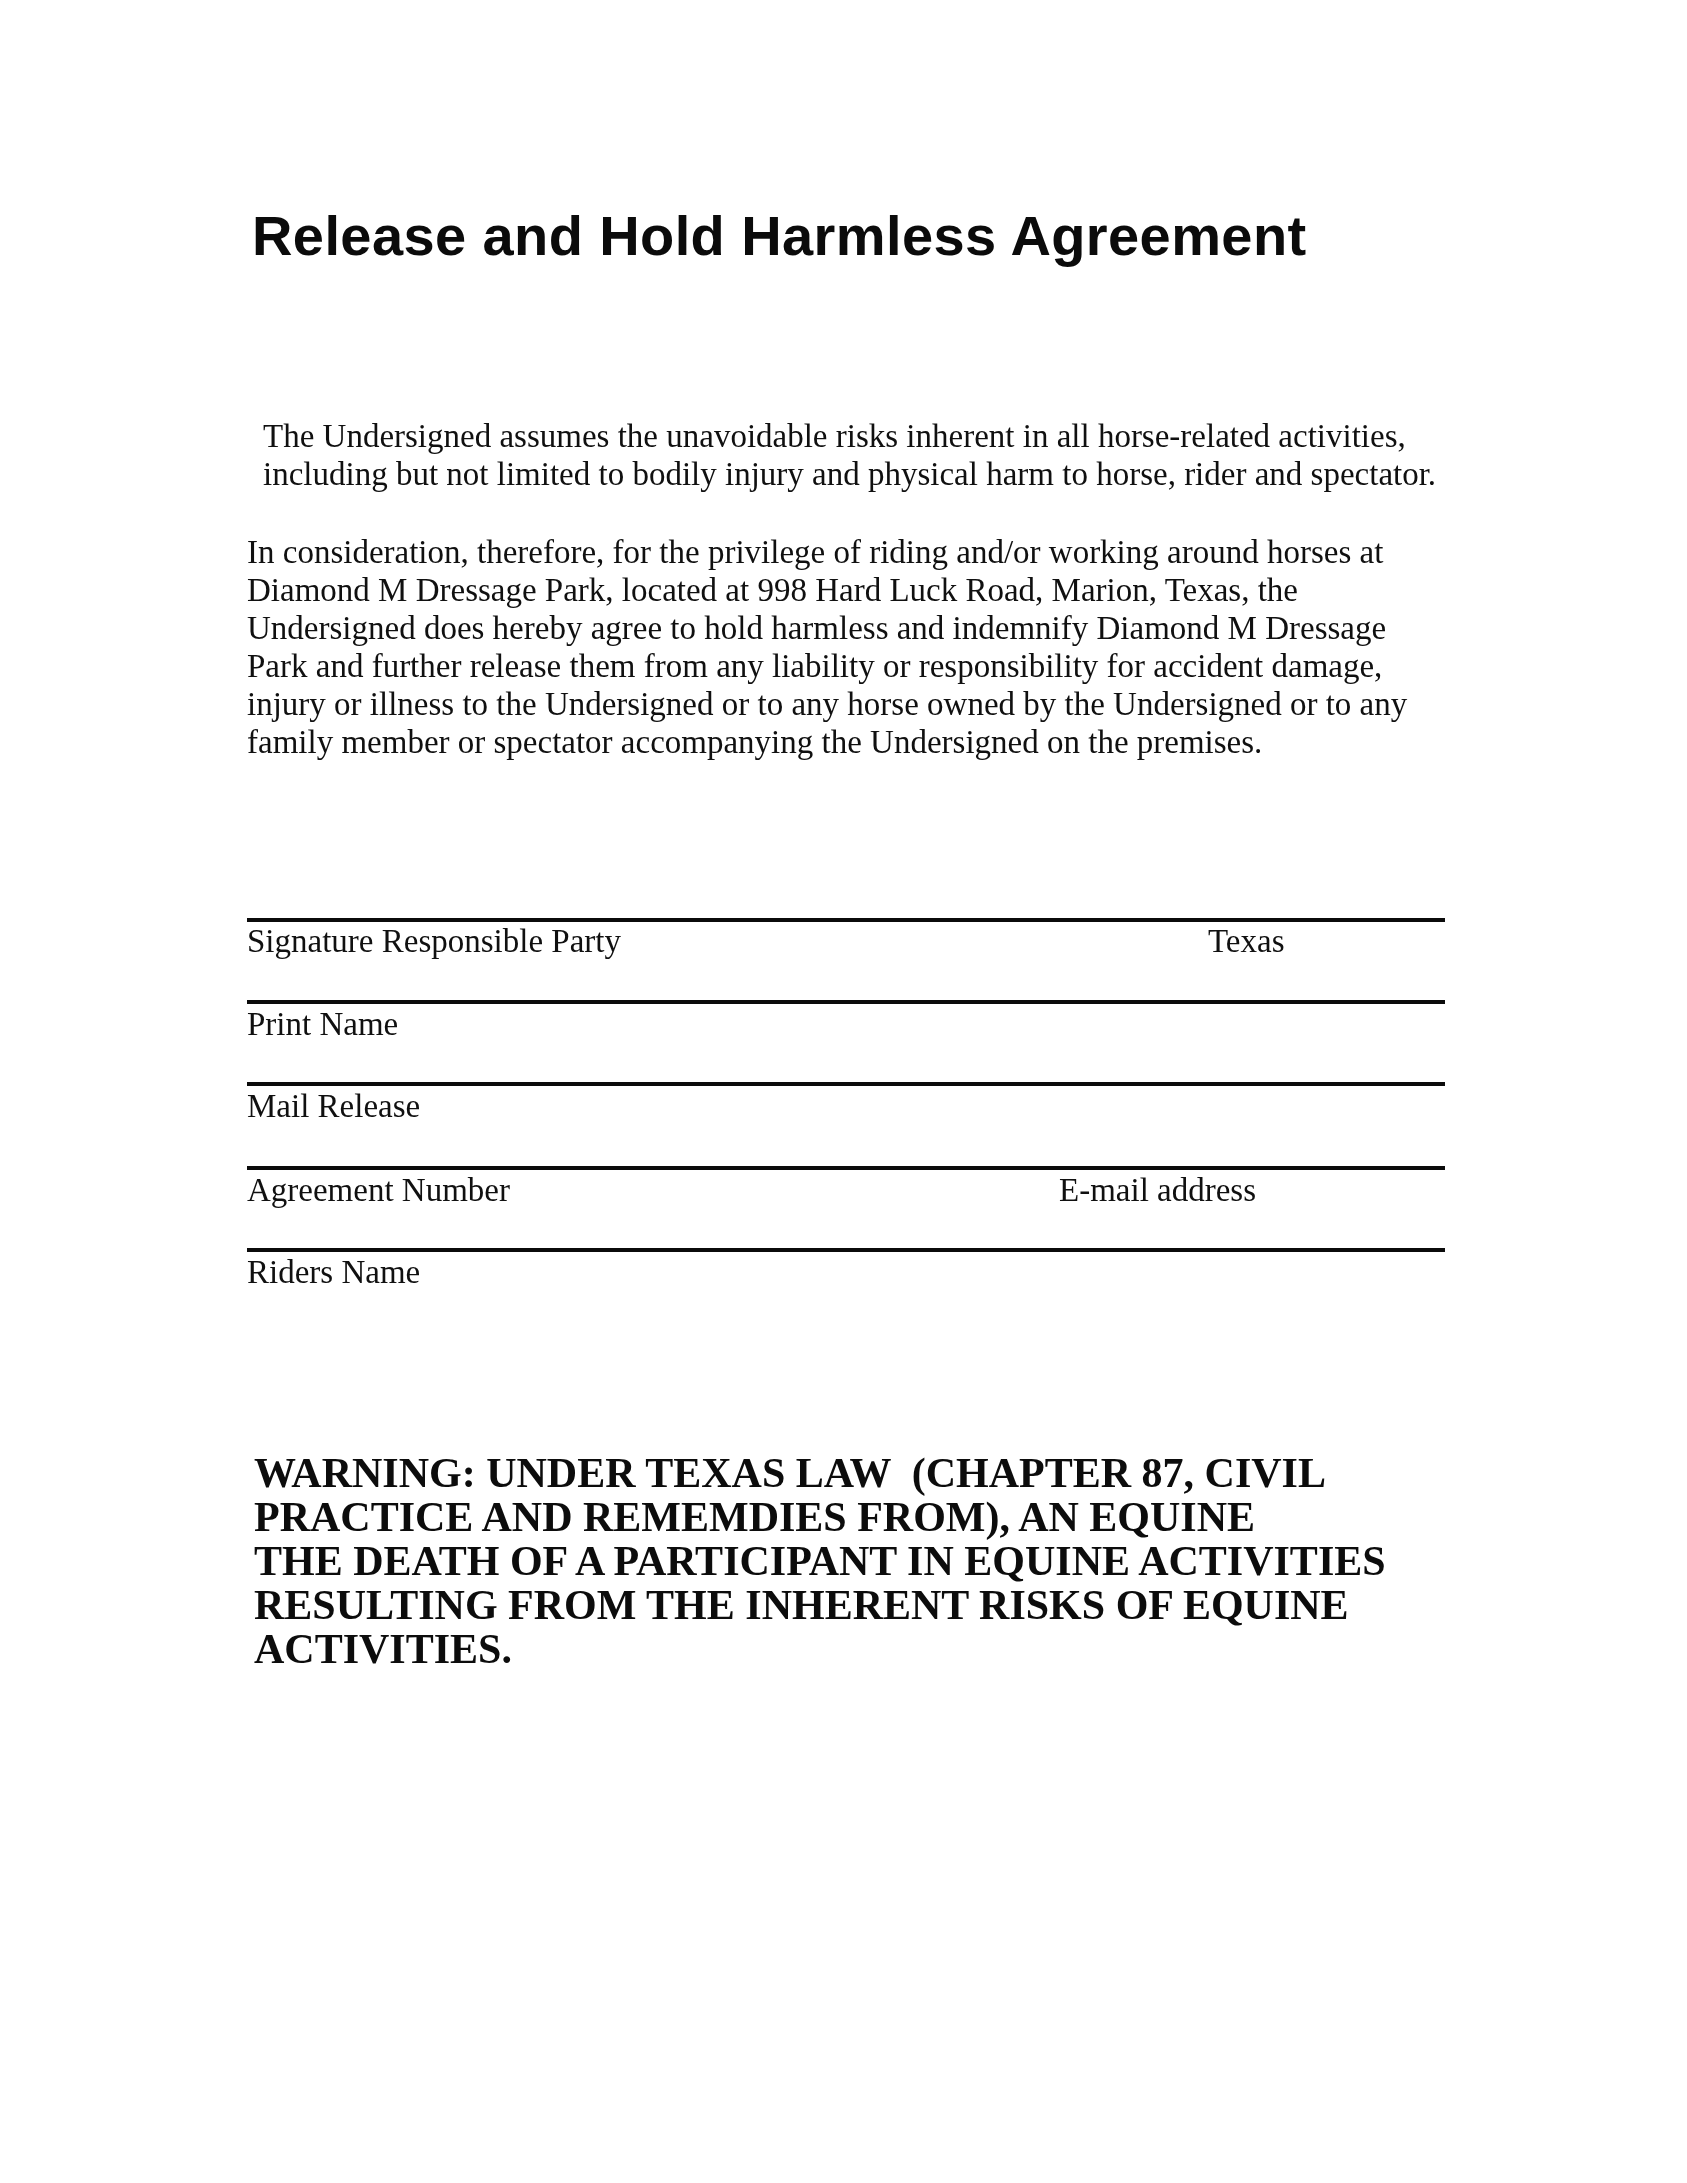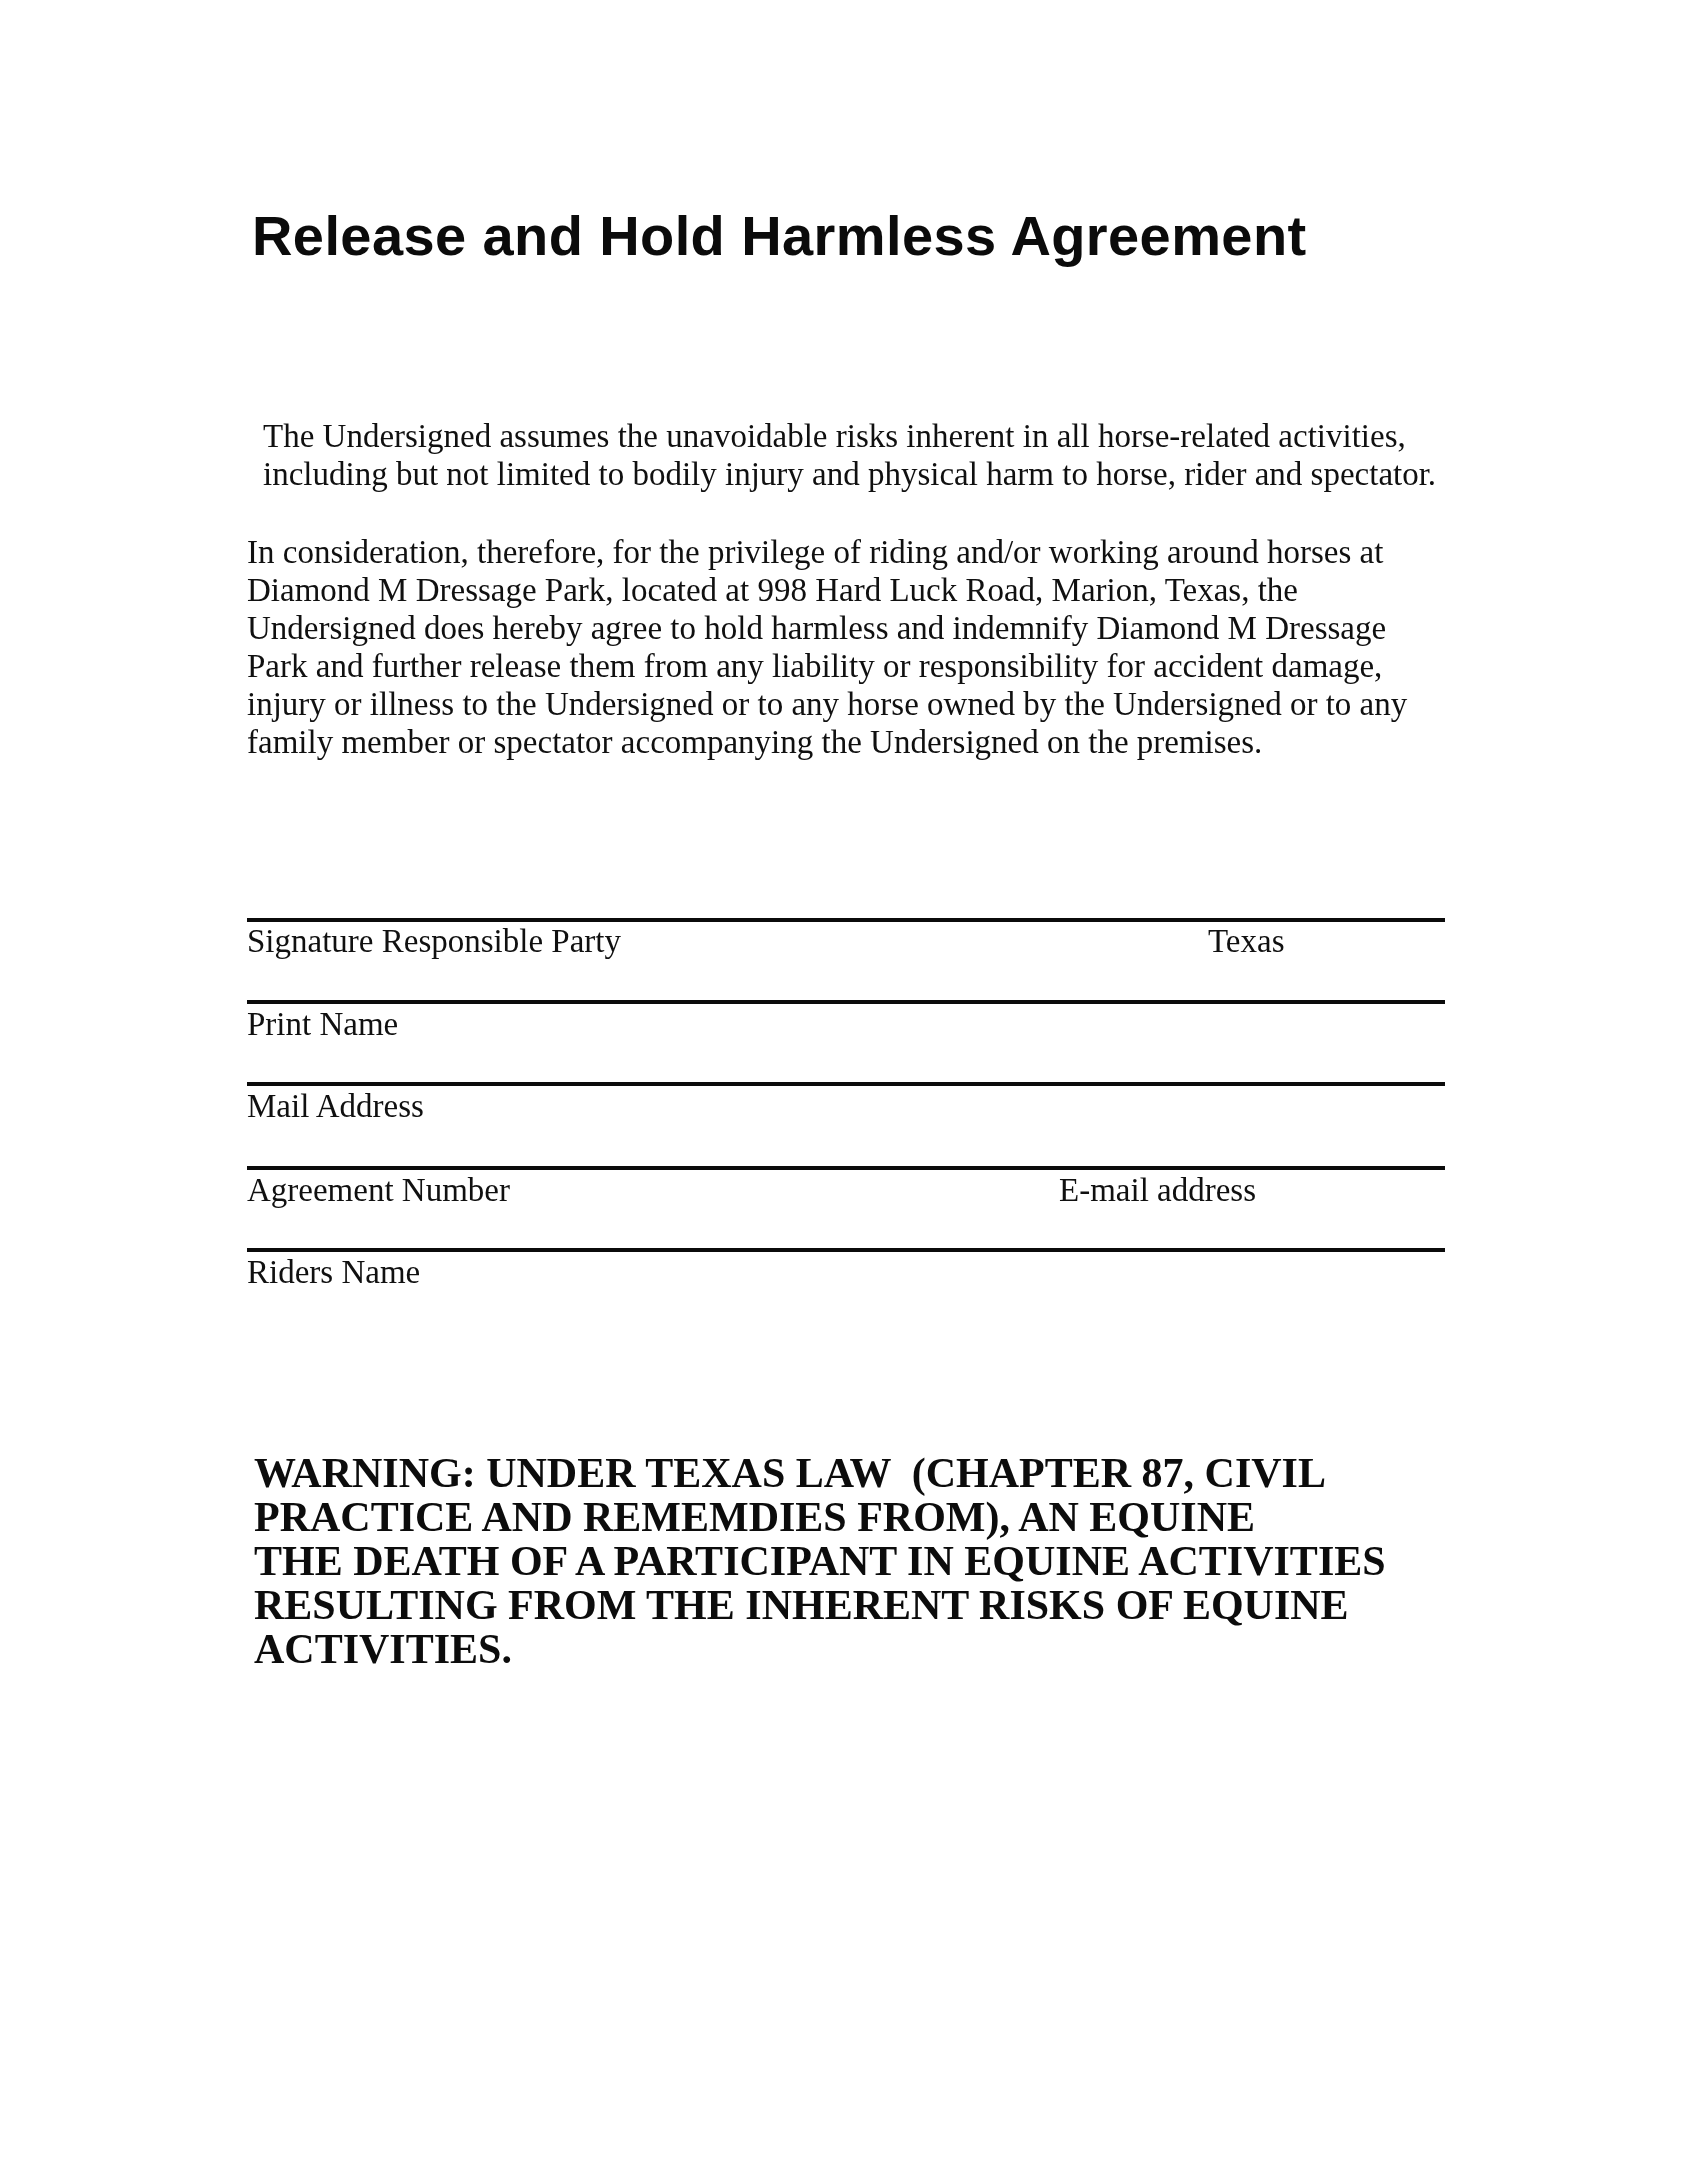--- a/index.html
+++ b/index.html
@@ -89,21 +89,21 @@
     <span class="fl" style="left: 961px;">Texas</span>
   </div>
 
   <div class="rule" style="top: 1000px;"></div>
   <div class="field-labels" style="top: 1005px;">
     <span class="fl">Print Name</span>
   </div>
 
   <div class="rule" style="top: 1082px;"></div>
   <div class="field-labels" style="top: 1087px;">
-    <span class="fl">Mail Address</span>
+    <span class="fl">Mail Release</span>
   </div>
 
   <div class="rule" style="top: 1166px;"></div>
   <div class="field-labels" style="top: 1171px;">
     <span class="fl">Agreement Number</span>
     <span class="fl" style="left: 812px;">E-mail address</span>
   </div>
 
   <div class="rule" style="top: 1248px;"></div>
   <div class="field-labels" style="top: 1253px;">

